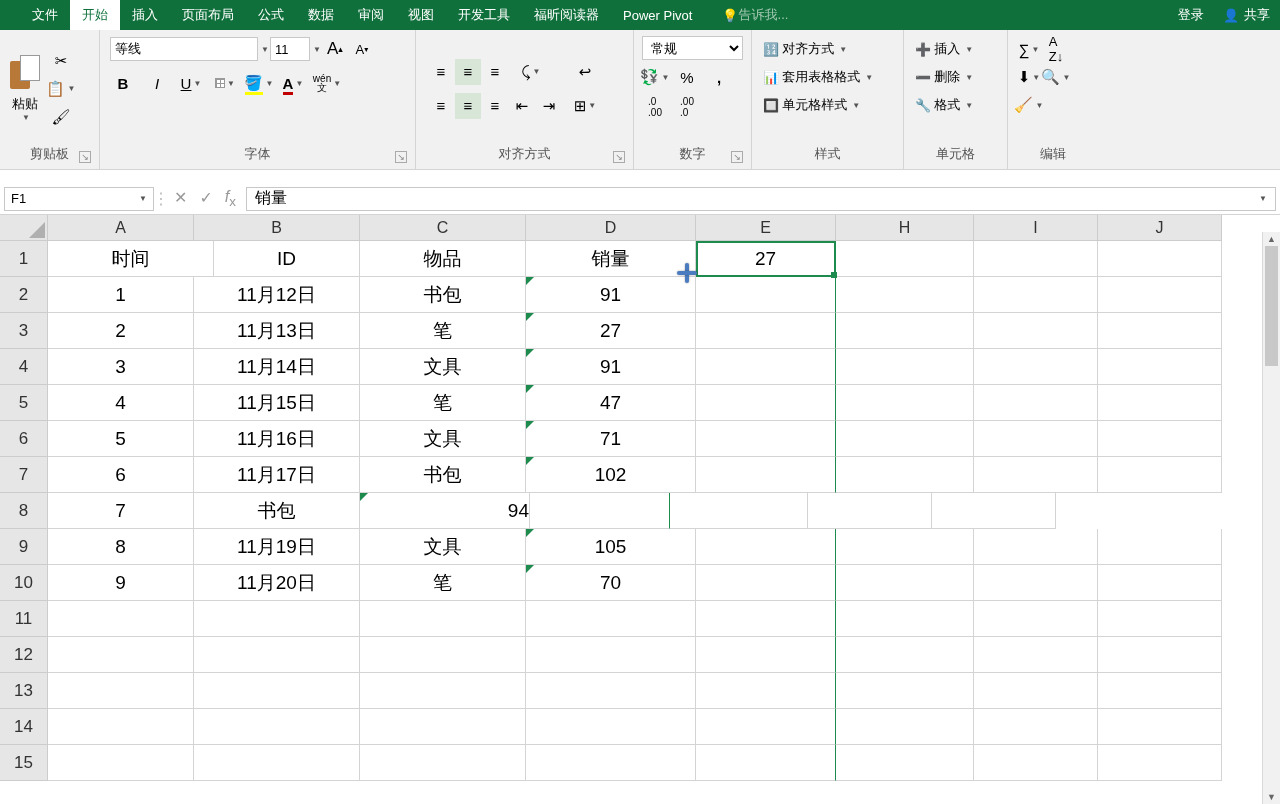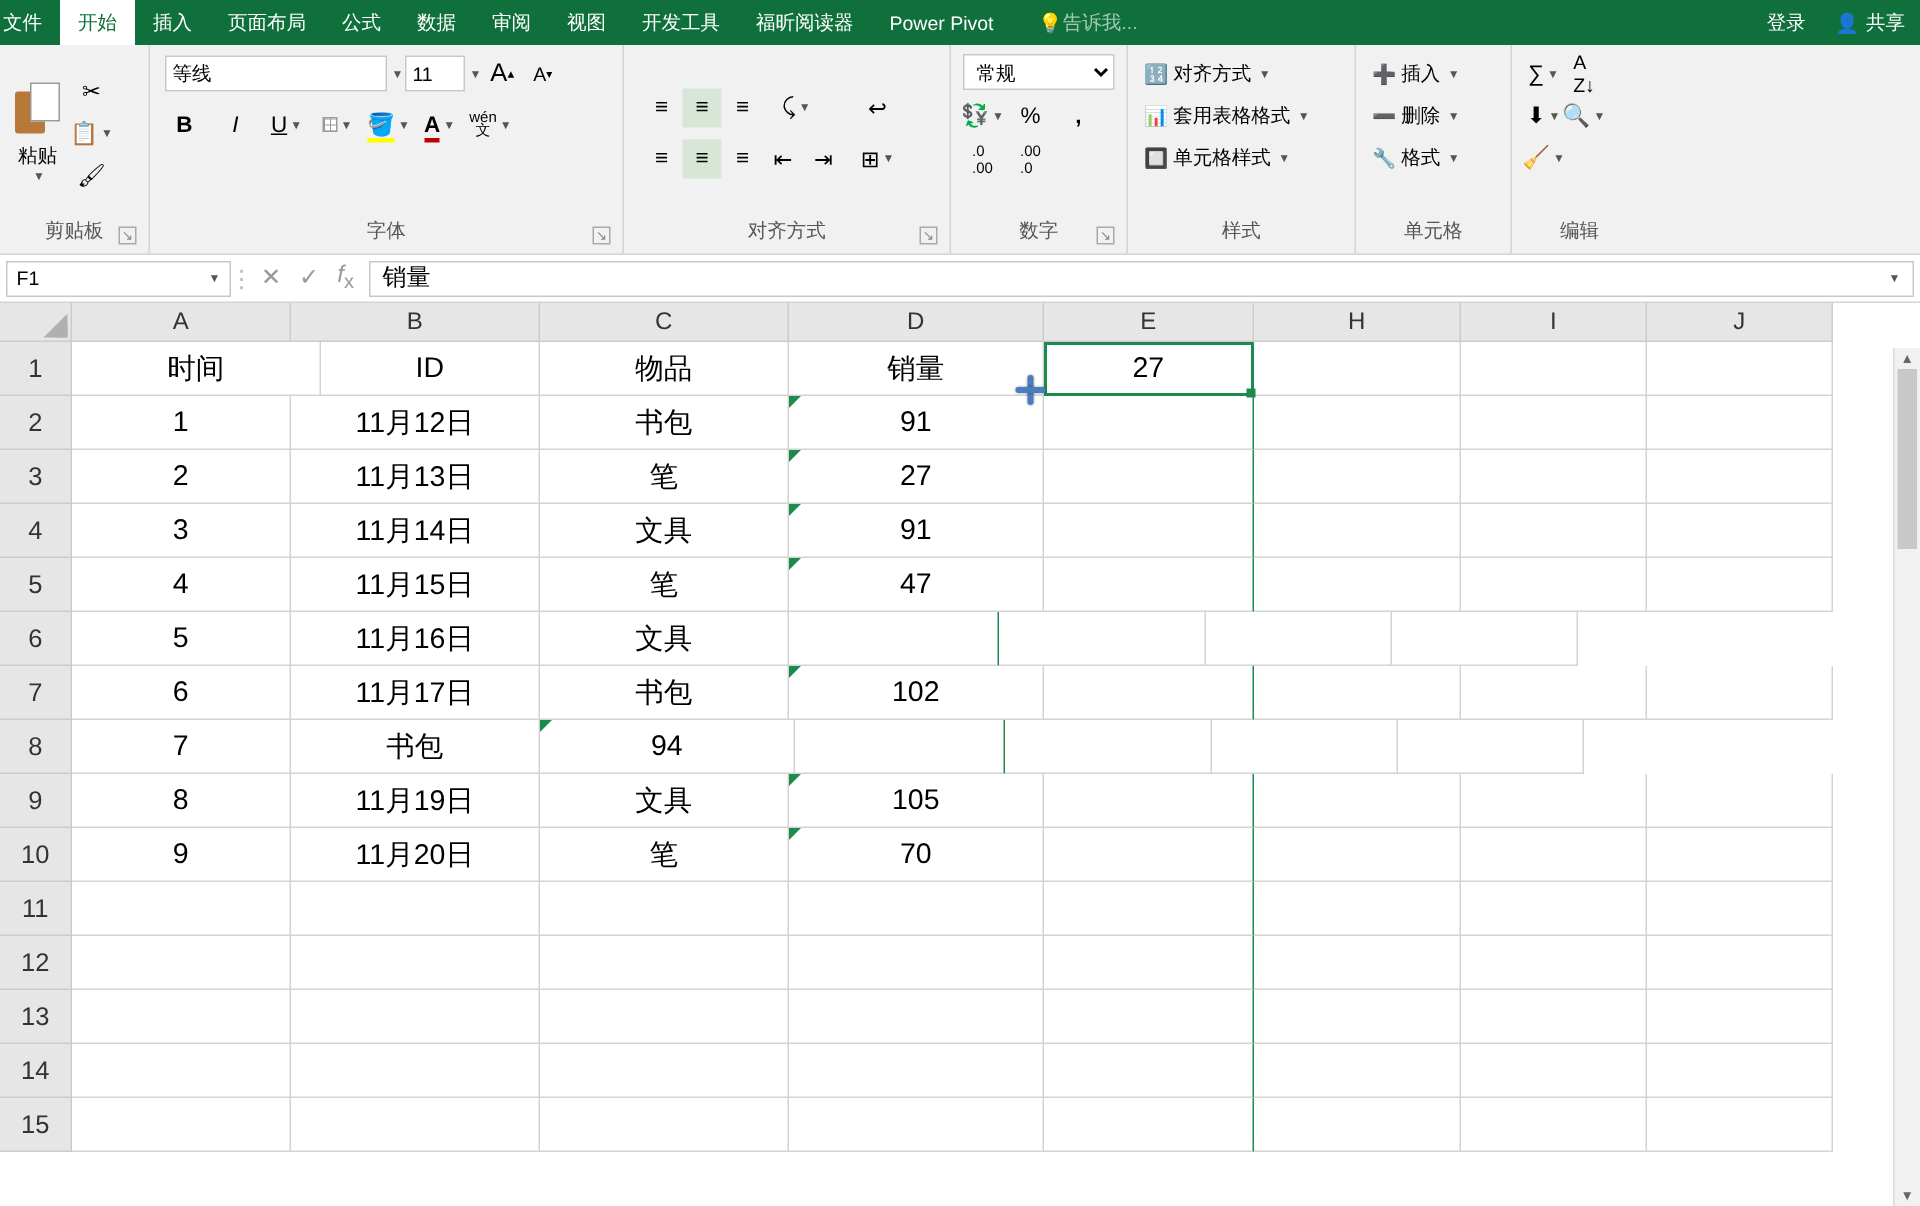--- a/index.html
+++ b/index.html
@@ -1,39 +1,39 @@
 <!DOCTYPE html>
 <html><head>
 <meta charset="utf-8">
 <style>
 *{margin:0;padding:0;box-sizing:border-box;font-family:"Microsoft YaHei",SimSun,sans-serif}
 body{background:#fff;overflow:hidden;width:1280px;height:804px;position:relative}
 .titlebar{background:#0f703b;height:30px;display:flex;align-items:center;color:#fff;font-size:13px}
 .tab{padding:0 12px;height:30px;display:flex;align-items:center;cursor:pointer}
 .tab.active{background:#fff;color:#0f703b}
-.tab:first-child{padding-left:2px}
+.tab:first-child{padding-left:32px}
 .tellme{flex:1;display:flex;align-items:center;padding-left:18px;color:#a3c8b2}
 .titler{display:flex;align-items:center;gap:0}
 .titler .tab{padding:0 10px}
 .ribbon{height:140px;background:#f1f1f1;border-bottom:1px solid #d4d4d4;display:flex}
 .group{border-right:1px solid #d4d4d4;display:flex;flex-direction:column;padding:2px 4px}
 .gcontent{flex:1;display:flex;align-items:center}
 .glabel{text-align:center;font-size:13px;color:#555;padding:0 0 4px;display:flex;justify-content:center;align-items:center;gap:4px;height:22px;position:relative}
 .dlg{font-size:9px;color:#888;position:absolute;right:4px;bottom:4px;border:1px solid #aaa;width:12px;height:12px;display:flex;align-items:center;justify-content:center}
 .bigbtn{display:flex;flex-direction:column;align-items:center;font-size:13px;padding:2px 6px;cursor:pointer}
 .vcol{display:flex;flex-direction:column;gap:2px;padding:0 2px}
 .smbtn{display:flex;align-items:center;gap:3px;font-size:13px;padding:2px 3px;cursor:pointer;height:26px}
 .ibtn{width:26px;height:26px;display:flex;align-items:center;justify-content:center;cursor:pointer;font-size:15px}
 .row{display:flex;align-items:center;gap:1px}
 .dd{font-size:8px;color:#555;padding-left:2px}
 select,input.fsel{border:1px solid #c8c8c8;background:#fff;font-size:13px;height:24px;padding:0 4px}
 .fsel{width:148px}
 .szsel{width:40px}
 .grid-nb{border:1px solid #999;width:10px;height:10px;display:inline-block;background:linear-gradient(#999 1px,transparent 1px) 0 0/4px 4px,linear-gradient(90deg,#999 1px,transparent 1px) 0 0/4px 4px;background-color:#fff}
-.namebox{height:32px;border-bottom:1px solid #d4d4d4;display:flex;align-items:center;background:#fff;margin-top:0}
+.namebox{height:32px;border-bottom:1px solid #d4d4d4;display:flex;align-items:center;background:#fff;margin-top:13px}
 .nbcell{border:1px solid #c8c8c8;height:24px;margin:0 4px;padding:0 6px;display:flex;align-items:center;font-size:13px;width:150px;justify-content:space-between}
 .fxbtns{display:flex;gap:12px;padding:0 10px;color:#999}
 .fxbtns span{cursor:pointer;font-size:16px}
 .fbar{flex:1;border:1px solid #c8c8c8;height:24px;padding:0 8px;display:flex;align-items:center;font-size:16px;margin-right:4px;justify-content:space-between}
 .sheet{position:relative;display:flex;height:calc(804px - 30px - 140px - 36px)}
 .corner{width:48px;height:26px;background:#e6e6e6;border-right:1px solid #ccc;border-bottom:1px solid #ccc;position:relative}
 .corner::after{content:"";position:absolute;right:2px;bottom:2px;border:8px solid transparent;border-right-color:#b0b0b0;border-bottom-color:#b0b0b0}
 .colhdrs{display:flex;height:26px}
 .colh{background:#e6e6e6;border-right:1px solid #ccc;border-bottom:1px solid #ccc;display:flex;align-items:center;justify-content:center;font-size:16px;color:#333;cursor:pointer}
 .rowhdrs{display:flex;flex-direction:column;width:48px}
@@ -422,20 +422,24 @@
         <div class="crow">
           <div class="cell" style="width: 146px;">
             <span>5</span>
           </div>
           <div class="cell" style="width: 166px;">
             <span>11月16日</span>
           </div>
           <div class="cell" style="width: 166px;">
             <span>文具</span>
           </div>
+          <div class="cell" style="width: 170px;">
+            <span class="greentick"></span>
+            <span>71</span>
+          </div>
           <div class="cell" style="width: 140px; border-right: 1px solid rgb(29, 138, 78);"></div>
           <div class="cell" style="width: 138px;"></div>
           <div class="cell" style="width: 124px;"></div>
           <div class="cell" style="width: 124px;"></div>
         </div>
         <div class="crow">
           <div class="cell" style="width: 146px;">
             <span>6</span>
           </div>
           <div class="cell" style="width: 166px; justify-content: center;">
@@ -453,21 +457,21 @@
           <div class="cell" style="width: 124px;"></div>
           <div class="cell" style="width: 124px;"></div>
         </div>
         <div class="crow">
           <div class="cell" style="width: 146px;">
             <span>7</span>
           </div>
           <div class="cell" style="width: 166px;">
             <span>书包</span>
           </div>
-          <div class="cell" style="width: 170px;">
+          <div class="cell" style="width: 170px; justify-content: flex-end;">
             <span class="greentick"></span>
             <span>94</span>
           </div>
           <div class="cell" style="width: 140px; border-right: 1px solid rgb(29, 138, 78);"></div>
           <div class="cell" style="width: 138px;"></div>
           <div class="cell" style="width: 124px;"></div>
           <div class="cell" style="width: 124px;"></div>
         </div>
         <div class="crow">
           <div class="cell" style="width: 146px;">

